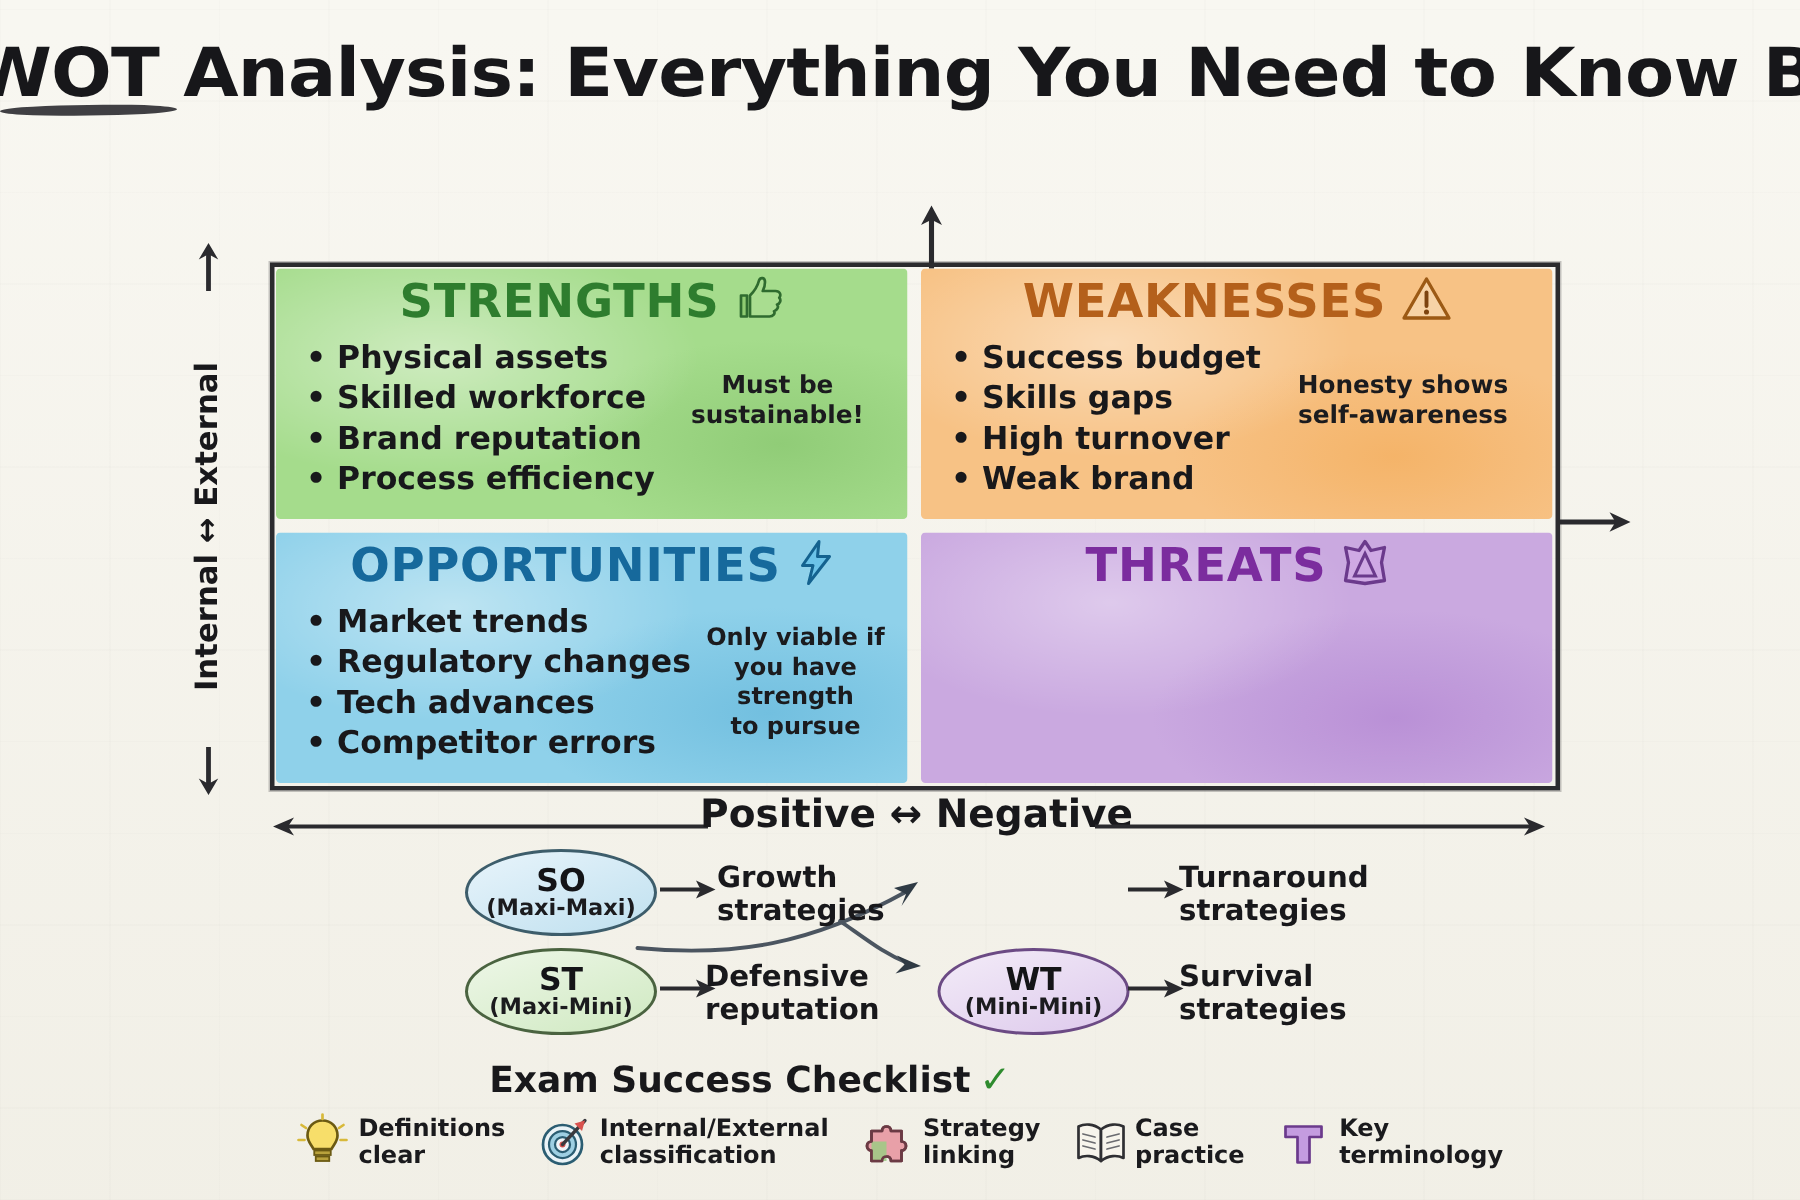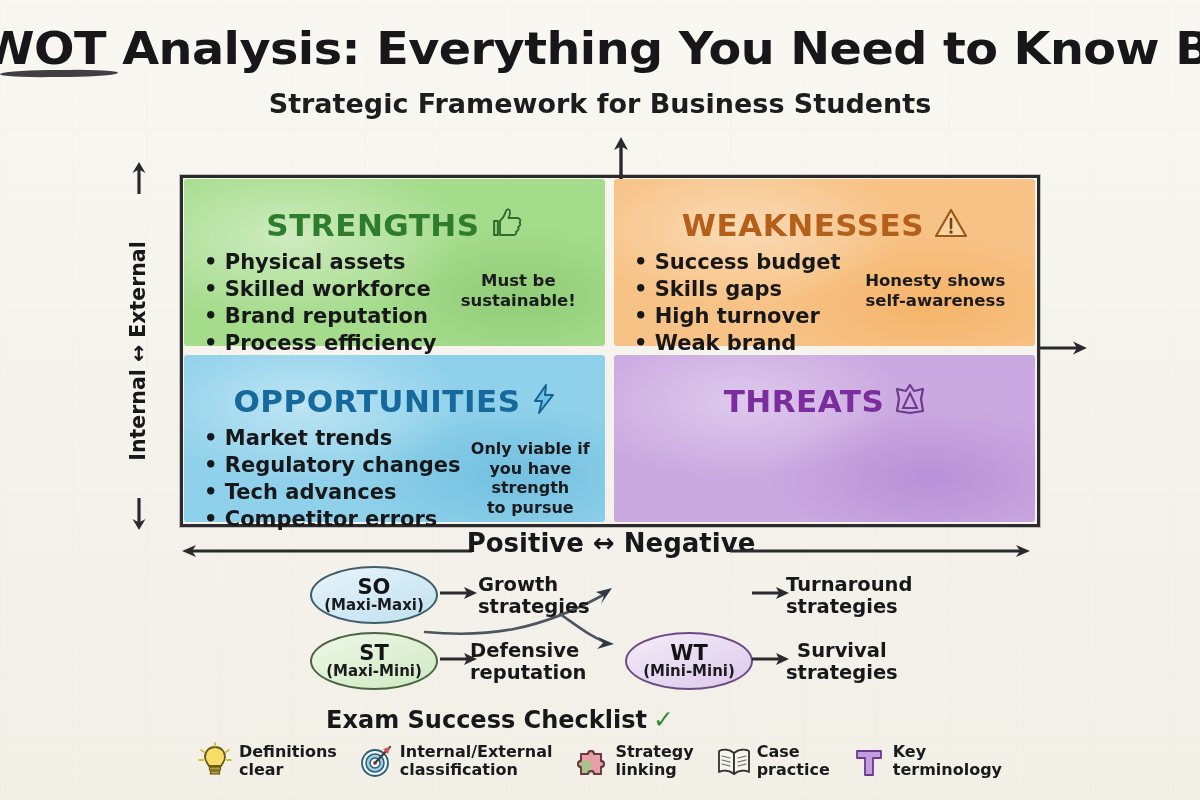--- a/index.html
+++ b/index.html
@@ -73,21 +73,21 @@
   }
   .matrix-frame {
     position: absolute; inset: 0;
     border: 3px solid #2b2b2e;
     box-shadow: 0 0 0 1px rgba(40,40,44,0.25);
   }
   .quad {
     position: absolute;
     width: 50%; height: 50%;
     box-sizing: border-box;
-    padding: 28px 14px 8px 14px;
+    padding: 4px 14px 8px 14px;
   }
   .q-strengths { left: 0;   top: 0;   }
   .q-weak      { left: 50%; top: 0;   }
   .q-opps      { left: 0;   top: 50%; }
   .q-threats   { left: 50%; top: 50%; }
 
   .wash {
     position: absolute; inset: 4px 5px 5px 4px;
     border-radius: 3px;
     filter: saturate(1.02);
@@ -242,21 +242,20 @@
 </head>
 <body>
 
 <div id="page">
   <div class="paper-texture"></div>
 
   <div class="title-wrap">
     <div class="main-title">SWOT Analysis: Everything You Need to Know Before Your First Exam</div>
   </div>
   <div class="title-underline"></div>
-  <div class="subtitle">Strategic Framework for Business Students</div>
 
   <div class="axis-arrow-up">
     <svg viewBox="0 0 16 34" width="16" height="34">
       <path d="M8 34 L8 8" stroke="#2a2a2e" stroke-width="3.2" fill="none" stroke-linecap="round"></path>
       <path d="M8 2 L1.5 13 L8 9.5 L14.5 13 Z" fill="#2a2a2e"></path>
     </svg>
   </div>
   <div class="axis-v-label">
     <span>Internal ↔ External</span>
   </div>
@@ -435,21 +434,21 @@
         <path d="M37 9 L24 3 L27 9 L24 15 Z" fill="#2a2a2e"></path>
       </svg>
     </div>
 
     <div class="strat-label growth" style="white-space: pre-line;">Growth
 strategies</div>
     <div class="strat-label defensive" style="white-space: pre-line;">Defensive
 reputation</div>
     <div class="strat-label turnaround" style="white-space: pre-line;">Turnaround
 strategies</div>
-    <div class="strat-label survival" style="white-space: pre-line; text-align: center;">Survival
+    <div class="strat-label survival" style="white-space: pre-line;">Survival
 strategies</div>
   </div>
 
   <div class="checklist-title">
     <span>Exam Success Checklist</span><span class="tick">✓</span>
   </div>
 
   <div class="checklist">
     <div class="chk-item">
       <span class="chk-icon">

